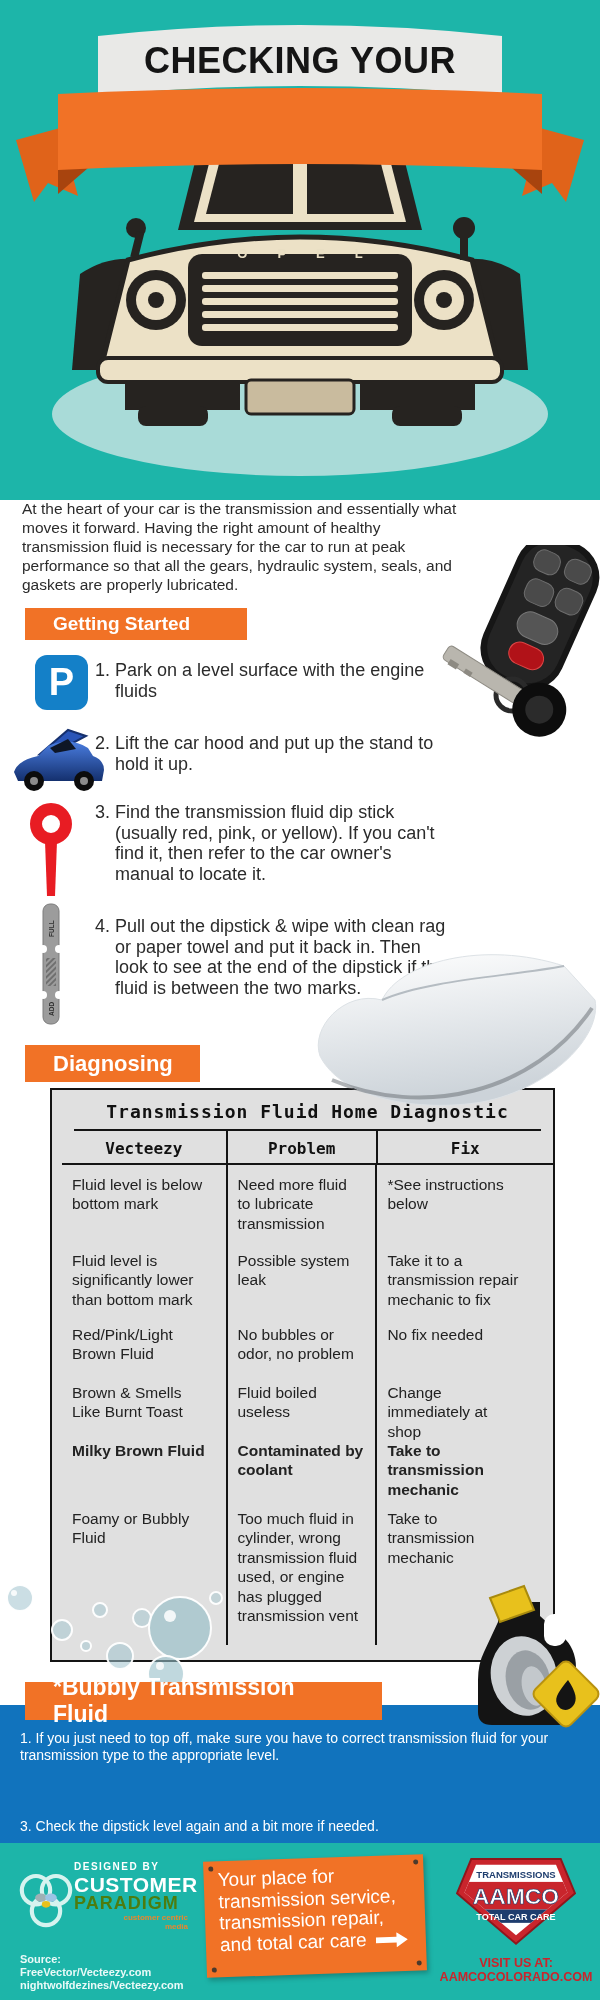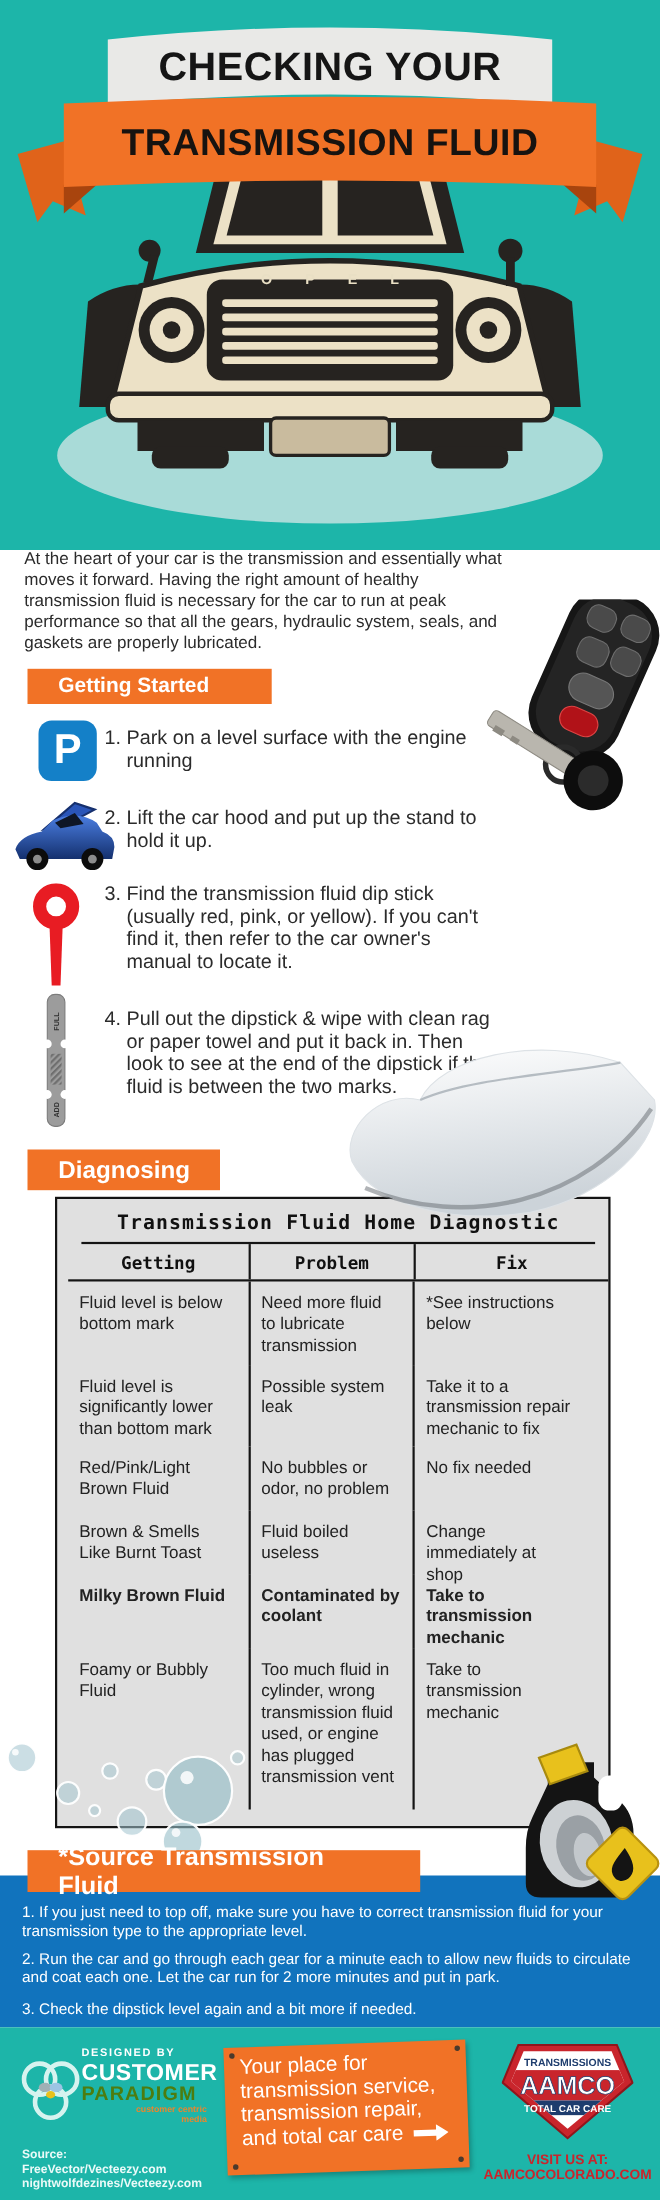--- a/index.html
+++ b/index.html
@@ -113,34 +113,33 @@
 
   <svg class="abs ribbon-svg" width="600" height="210" viewBox="0 0 600 210">
     <path d="M16,140 L60,128 L78,196 L48,183 L34,202 Z" fill="#e0631a"></path>
     <path d="M584,140 L540,128 L522,196 L552,183 L566,202 Z" fill="#e0631a"></path>
     <path d="M98,36 Q300,14 502,36 L502,95 Q300,77 98,95 Z" fill="#e9e9e7"></path>
     <path d="M58,168 L88,168 L58,194 Z" fill="#a8440e"></path>
     <path d="M542,168 L512,168 L542,194 Z" fill="#a8440e"></path>
     <path d="M58,94 Q300,82 542,94 L542,170 Q300,158 58,170 Z" fill="#f17226"></path>
   </svg>
   <div class="abs title1">CHECKING YOUR</div>
-  <div class="abs title2">TRANSMISSION FLUID</div>
 
   <div class="abs intro">At the heart of your car is the transmission and essentially what moves it forward. Having the right amount of healthy transmission fluid is necessary for the car to run at peak performance so that all the gears, hydraulic system, seals, and gaskets are properly lubricated.</div>
 
   <div class="abs banner gs">
     <span>Getting Started</span>
   </div>
 
   <div class="abs p-icon">
     <span>P</span>
   </div>
   <div class="abs step-text st1">
     <span class="step-num">1.</span>
-    <span>Park on a level surface with the engine running</span>
+    <span>Park on a level surface with the engine fluids</span>
   </div>
 
   <svg class="abs car-photo" width="100" height="74" viewBox="0 0 100 74">
     <defs>
       <linearGradient id="bluecar" x1="0" y1="0" x2="0" y2="1">
         <stop offset="0" stop-color="#4a7de0"></stop>
           <stop offset="1" stop-color="#14306e"></stop>
       </linearGradient>
     </defs>
     <path d="M32,30 L60,6 L78,12 L48,28 Z" fill="#2a55b8" stroke="#16306e" stroke-width="2"></path>
@@ -218,21 +217,21 @@
     <path d="M30,142 C120,180 232,156 290,70" fill="none" stroke="#70757a" stroke-width="4" opacity="0.55"></path>
   </svg>
 
   <div class="abs banner dg">
     <span>Diagnosing</span>
   </div>
 
   <div class="abs diag-table">
     <div class="tbl-title">Transmission Fluid Home Diagnostic</div>
     <div class="tbl-head">
-      <div class="c1">Getting</div>
+      <div class="c1">Vecteezy</div>
       <div class="c2">Problem</div>
       <div class="c3">Fix</div>
     </div>
     <div class="tbl-body">
       <div class="tbl-row">
         <div class="cell c1 rh1">Fluid level is below bottom mark</div>
         <div class="cell c2 rh1">Need more fluid to lubricate transmission</div>
         <div class="cell c3 rh1">*See instructions below</div>
       </div>
       <div class="tbl-row">
@@ -288,24 +287,23 @@
     <ellipse cx="56" cy="104" rx="33" ry="40" fill="#cdd1d4" transform="rotate(-12 56 104)"></ellipse>
     <ellipse cx="60" cy="108" rx="22" ry="30" fill="#9aa0a5" transform="rotate(-12 60 108)"></ellipse>
     <ellipse cx="66" cy="114" rx="12" ry="20" fill="#c3c8cc" transform="rotate(-12 66 114)"></ellipse>
     <g transform="translate(98,122) rotate(45)">
       <rect x="-25" y="-25" width="50" height="50" rx="7" fill="#e8c11c" stroke="#b89210" stroke-width="2"></rect>
       <path d="M2,-14 C10,-2 12,6 7,12 C2,18 -6,17 -9,10 C-12,3 -6,-4 2,-14 Z" fill="#141414" transform="rotate(-45)"></path>
     </g>
   </svg>
 
   <div class="abs banner ad">
-    <span>*Source Transmission Fluid</span>
+    <span>*Bubbly Transmission Fluid</span>
   </div>
   <div class="abs blue-item bi1">1. If you just need to top off, make sure you have to correct transmission fluid for your transmission type to the appropriate level.</div>
-  <div class="abs blue-item bi2">2. Run the car and go through each gear for a minute each to allow new fluids to circulate and coat each one. Let the car run for 2 more minutes and put in park.</div>
   <div class="abs blue-item bi3">3. Check the dipstick level again and a bit more if needed.</div>
 
   <svg class="abs cp-logo" width="60" height="62" viewBox="0 0 72 74">
     <circle cx="24" cy="24" r="17" fill="none" stroke="#d6f3ef" stroke-width="5"></circle>
     <circle cx="48" cy="24" r="17" fill="none" stroke="#d6f3ef" stroke-width="5"></circle>
     <circle cx="36" cy="49" r="17" fill="none" stroke="#d6f3ef" stroke-width="5"></circle>
     <ellipse cx="30" cy="33" rx="7" ry="5" fill="#9fb0b5"></ellipse>
     <ellipse cx="42" cy="33" rx="7" ry="5" fill="#9cc4e4"></ellipse>
     <ellipse cx="36" cy="41" rx="5" ry="4" fill="#e8c11c"></ellipse>
   </svg>

